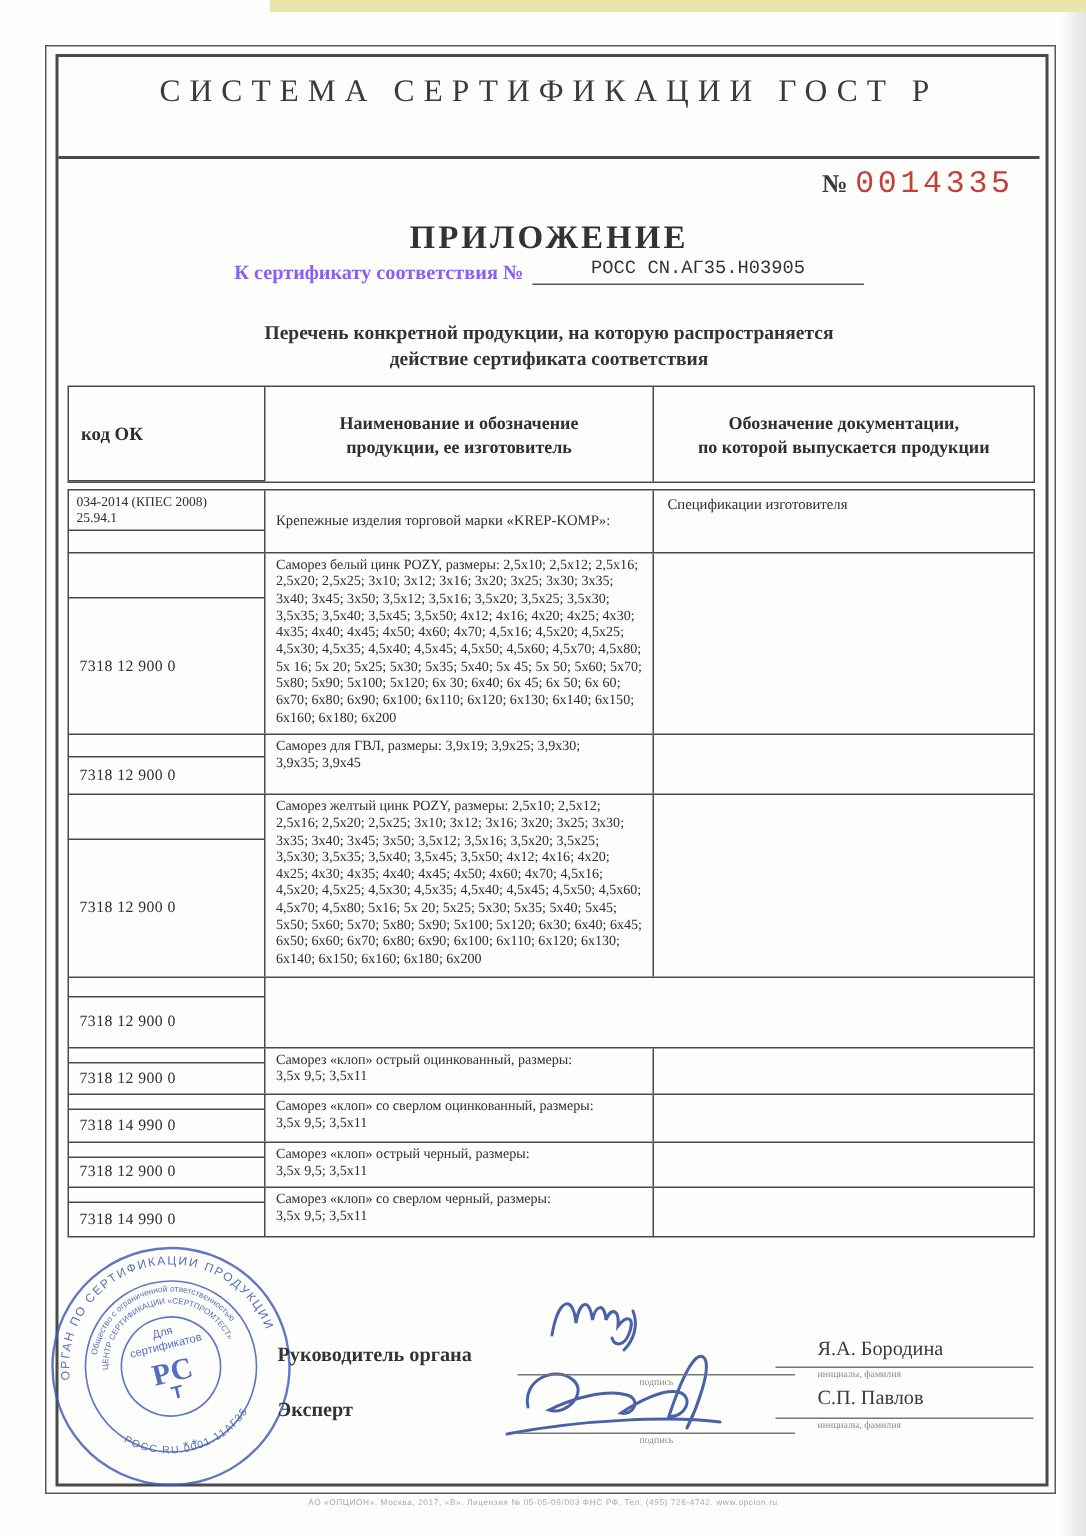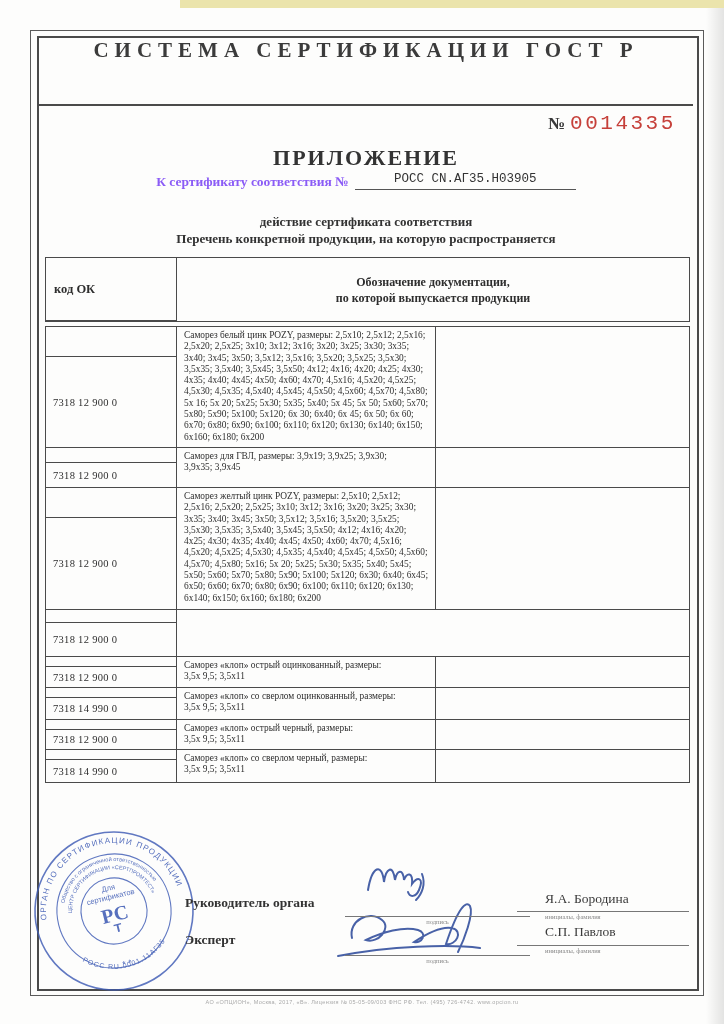--- a/index.html
+++ b/index.html
@@ -5,21 +5,21 @@
   html,body{margin:0;padding:0;}
   body{background:#e9e9e7;font-family:"Liberation Serif","DejaVu Serif",serif;}
   .page{position:relative;width:724px;height:1024px;background:#fdfdfc;margin:0 auto;overflow:hidden;color:#2e2e2e;}
   .scan-strip{position:absolute;top:0;left:180px;right:0;height:8px;background:#e7df9d;opacity:.85;}
   .edge-shade{position:absolute;top:8px;right:0;width:18px;height:1016px;background:linear-gradient(to right,rgba(0,0,0,0),rgba(0,0,0,.10));}
   .outer-border{position:absolute;left:30px;top:30px;width:672px;height:964px;border:1px solid #5a5a5a;}
   .inner-border{position:absolute;left:37px;top:36px;width:658px;height:951px;border:2px solid #4a4a4a;}
 
   
   .head-box{position:absolute;left:39px;top:38px;width:654px;height:66px;border-bottom:2px solid #4a4a4a;text-align:center;}
-  .sys-title{font-size:21px;font-weight:bold;letter-spacing:6px;color:#3b3b3b;}
+  .sys-title{margin-top:10px;font-size:21px;font-weight:normal;letter-spacing:6px;color:#3b3b3b;}
   .agency{margin-top:4px;font-size:13.5px;font-weight:bold;letter-spacing:.4px;color:#3b3b3b;}
 
   .blank-no{position:absolute;left:548px;top:112px;white-space:nowrap;}
   .blank-no .nsign{font-size:17px;font-weight:bold;color:#3a3a3a;margin-right:5px;}
   .blank-no .digits{font-family:Liberation Mono, monospace;font-size:21px;letter-spacing:2.5px;color:#c6403a;}
 
   .doc-title{position:absolute;left:39px;top:145px;width:654px;text-align:center;font-size:22px;font-weight:bold;letter-spacing:2px;color:#333;}
   .cert-line{position:absolute;left:39px;top:172px;width:654px;text-align:center;}
   .cert-line .lbl{font-size:13.5px;font-weight:bold;color:#8b5cf6;vertical-align:bottom;}
   .cert-num{display:inline-block;vertical-align:bottom;border-bottom:1.5px solid #555;min-width:205px;text-align:center;font-size:12.5px;color:#333;padding:0 8px 3px 8px;margin-left:6px;font-family:Liberation Mono, monospace;}
@@ -72,33 +72,44 @@
     <span class="nsign">№</span><span class="digits">0014335</span>
   </div>
 
   <div class="doc-title">ПРИЛОЖЕНИЕ</div>
 
   <div class="cert-line">
     <span class="lbl">К сертификату соответствия №</span><span class="cert-num">РОСС CN.АГ35.Н03905</span>
   </div>
 
   <div class="subtitle">
+    <div>Перечень конкретной продукции,  на которую распространяется</div>
     <div>действие сертификата соответствия</div>
-    <div>Перечень конкретной продукции,  на которую распространяется</div>
   </div>
 
   <div class="tbl-head">
     <div class="hc1">
       <div class="top">код ОК</div>
     </div>
+    <div class="hc2">Наименование и обозначение
+продукции, ее изготовитель</div>
     <div class="hc3">Обозначение документации,
 по которой выпускается продукции</div>
   </div>
 
   <div class="tbl-body">
+    <div class="trow row1" style="height:42px">
+      <div class="c1">
+          <div class="c1-top" style="height:27px">034-2014 (КПЕС 2008)
+25.94.1</div>
+          <div class="c1-bot"></div>
+        </div>
+      <div class="c2">Крепежные изделия торговой марки «KREP-KOMP»:</div>
+      <div class="c3">Спецификации изготовителя</div>
+    </div>
     <div class="trow" style="height:121px">
       <div class="c1">
           <div class="c1-top" style="height:30px"></div>
           <div class="c1-bot">7318 12 900 0</div>
         </div>
       <div class="c2">Саморез белый цинк POZY, размеры: 2,5x10; 2,5x12; 2,5x16; 2,5x20; 2,5x25; 3x10; 3x12; 3x16; 3x20; 3x25; 3x30; 3x35; 3x40; 3x45; 3x50; 3,5x12; 3,5x16; 3,5x20; 3,5x25; 3,5x30; 3,5x35; 3,5x40; 3,5x45; 3,5x50; 4x12; 4x16; 4x20; 4x25; 4x30; 4x35; 4x40; 4x45; 4x50; 4x60; 4x70; 4,5x16; 4,5x20; 4,5x25; 4,5x30; 4,5x35; 4,5x40; 4,5x45; 4,5x50; 4,5x60; 4,5x70; 4,5x80; 5x 16; 5x 20; 5x25; 5x30; 5x35; 5x40; 5x 45; 5x 50; 5x60; 5x70; 5x80; 5x90; 5x100; 5x120; 6x 30; 6x40; 6x 45; 6x 50; 6x 60; 6x70; 6x80; 6x90; 6x100; 6x110; 6x120; 6x130; 6x140; 6x150; 6x160; 6x180; 6x200</div>
       <div class="c3"></div>
     </div>
     <div class="trow" style="height:40px">
       <div class="c1">

